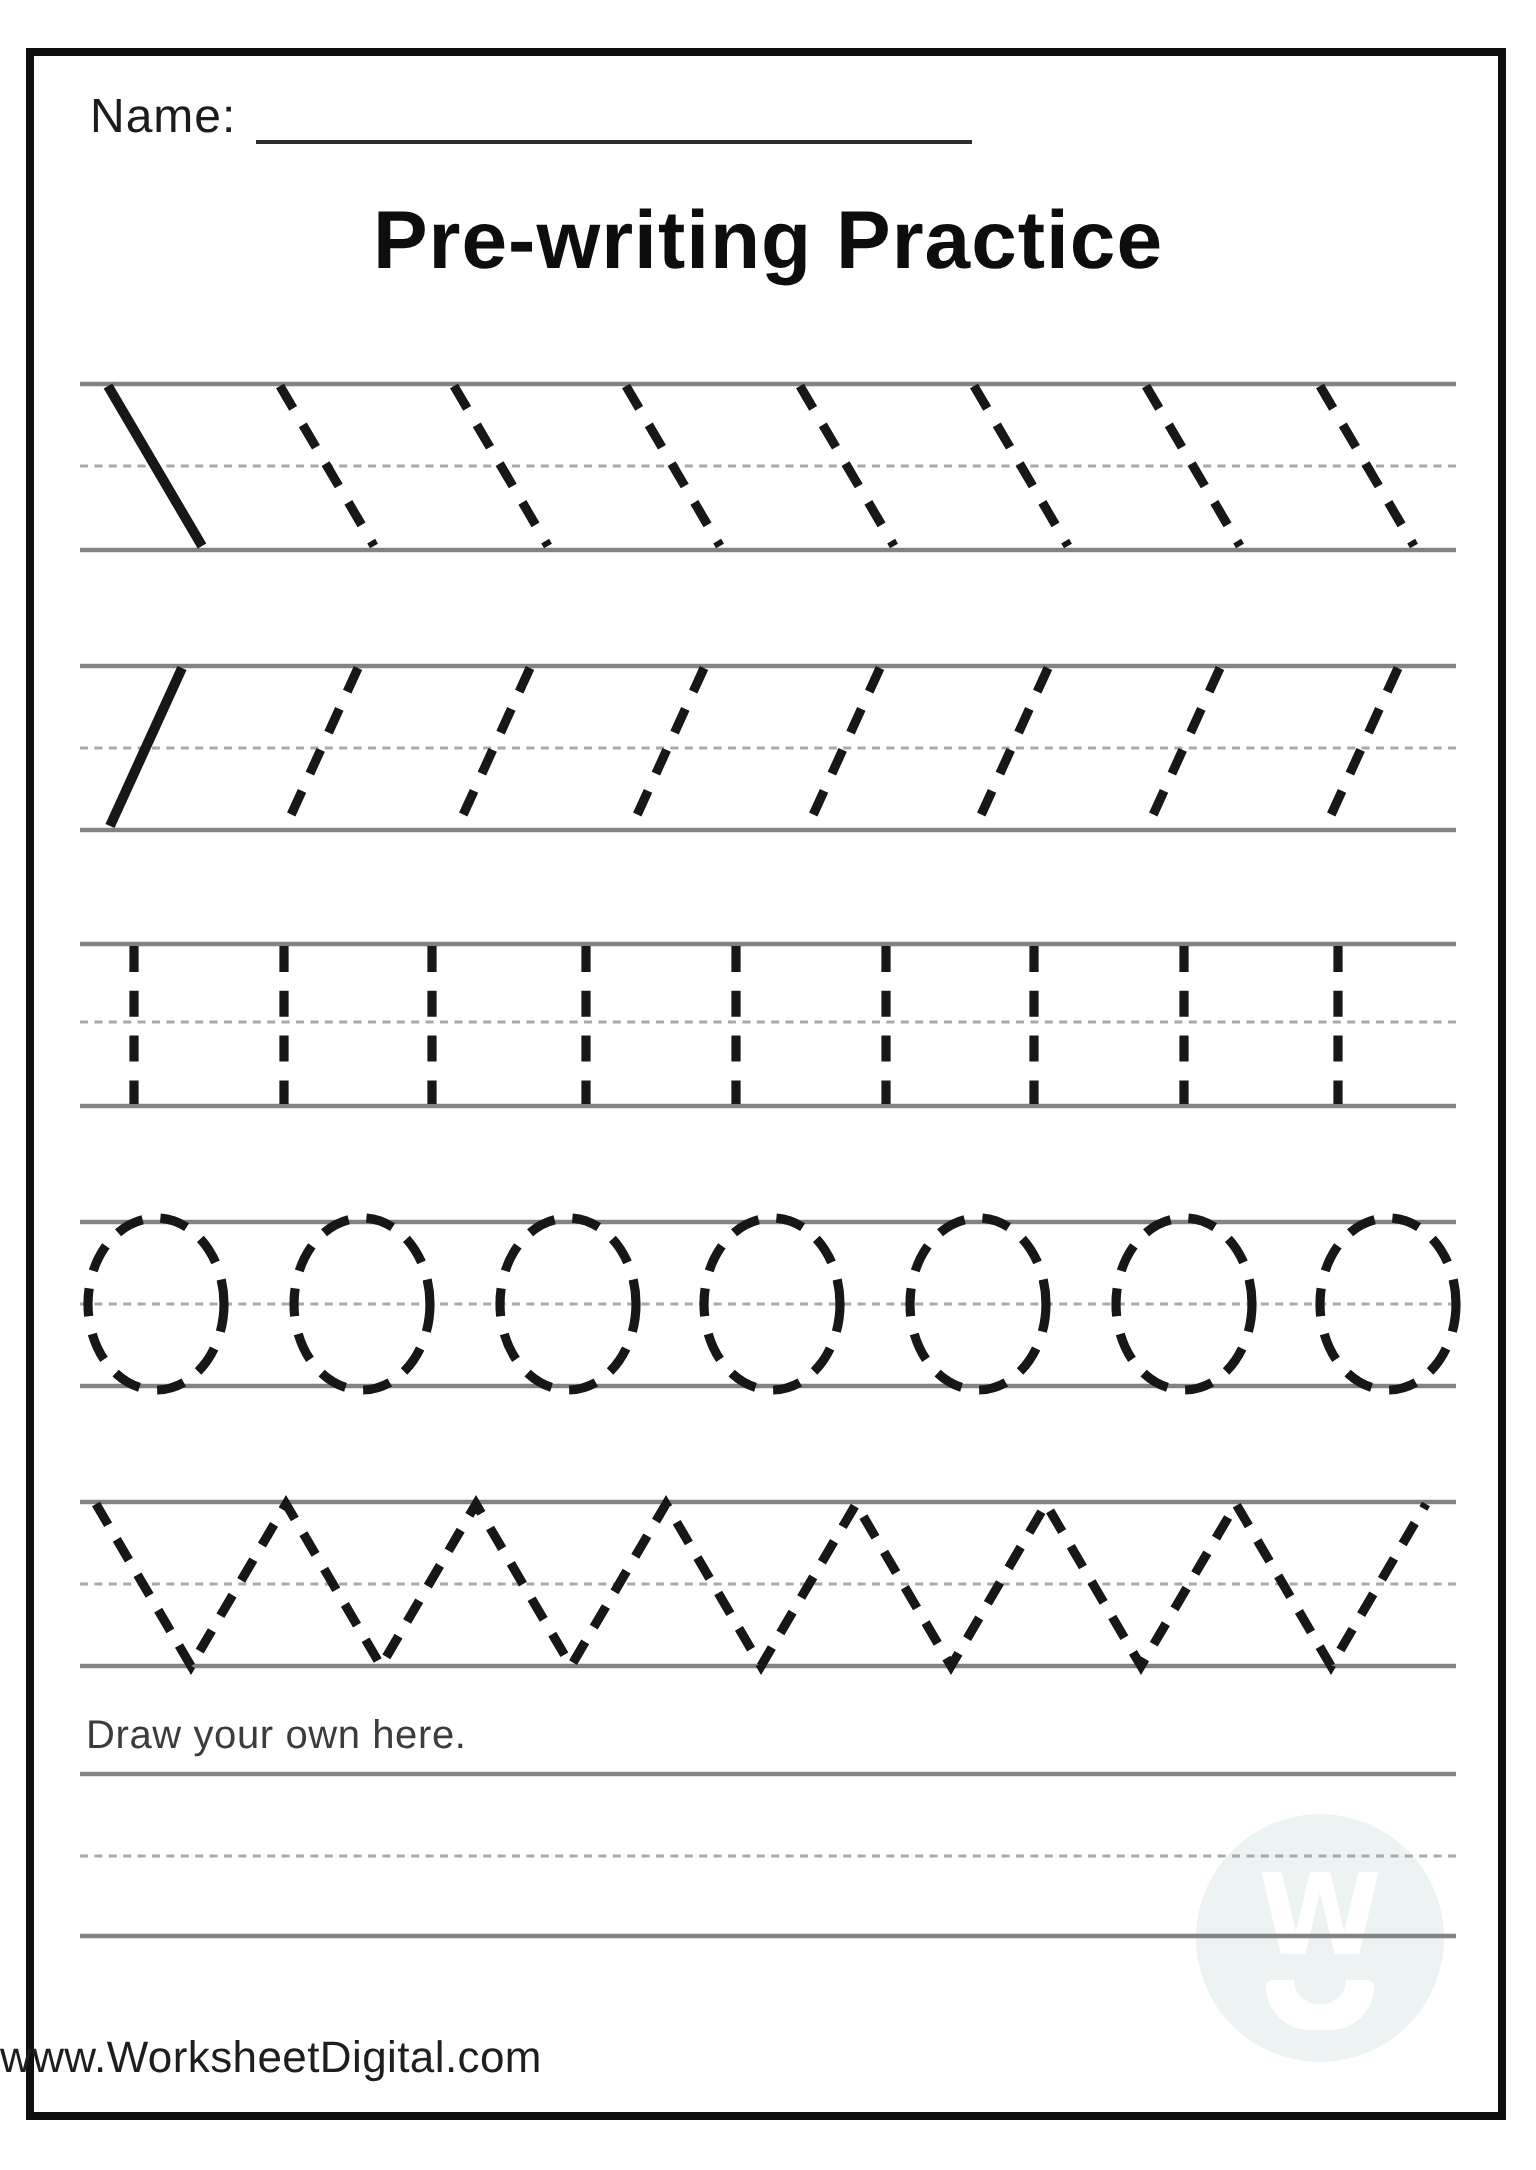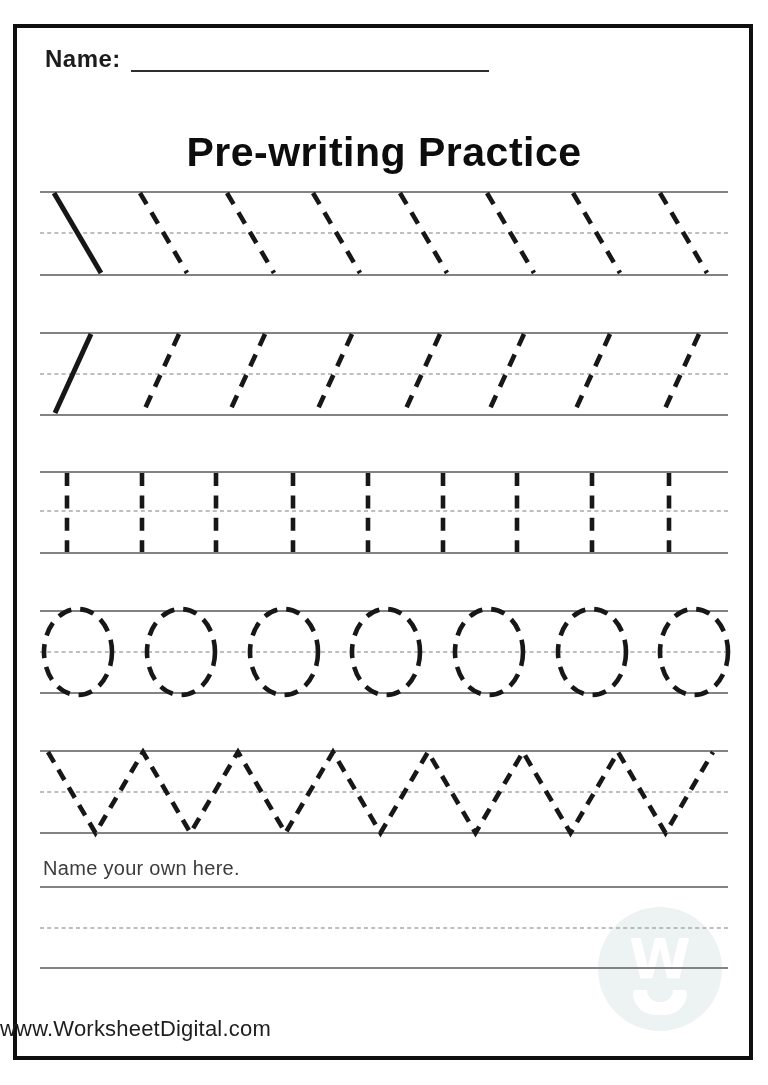--- a/index.html
+++ b/index.html
@@ -5,31 +5,31 @@
   html,body{margin:0;padding:0;}
   body{
     width:768px;height:1085px;background:#ffffff;position:relative;
     font-family:"Liberation Sans",sans-serif;overflow:hidden;
   }
   .page-border{
     position:absolute;left:13px;top:24px;right:15px;bottom:25px;
     border:4px solid #0f0f0f;background:transparent;z-index:3;pointer-events:none;
   }
   .name-row{
-    position:absolute;left:45px;top:46px;display:flex;align-items:flex-end;z-index:4;font-weight:bold;
+    position:absolute;left:45px;top:46px;display:flex;align-items:flex-end;z-index:4;
   }
   .name-label{
     font-size:24px;color:#1c1c1c;letter-spacing:0.5px;line-height:1.1;
   }
   .name-line{
     width:358px;height:22px;border-bottom:2.4px solid #2e2e2e;margin-left:10px;
   }
   .page-title{
     position:absolute;left:0;top:97px;width:100%;text-align:center;
-    font-size:41px;font-weight:bold;color:#0d0d0d;letter-spacing:0.5px;z-index:4;margin-top:32px;
+    font-size:41px;font-weight:bold;color:#0d0d0d;letter-spacing:0.5px;z-index:4;
   }
   .draw-prompt{
     position:absolute;left:43px;top:857px;font-size:20px;color:#3c3c3c;
     letter-spacing:0.3px;z-index:4;
   }
   .footer-url{
     position:absolute;left:0;top:1016px;width:100%;text-align:left;
     font-size:22px;color:#1e1e1e;letter-spacing:0.2px;z-index:4;
   }
   .watermark{
@@ -121,15 +121,15 @@
 
 <div class="page-border"></div>
 
 <div class="name-row">
   <span class="name-label">Name:</span>
   <span class="name-line"></span>
 </div>
 
 <div class="page-title">Pre-writing Practice</div>
 
-<div class="draw-prompt">Name your own here.</div>
+<div class="draw-prompt">Draw your own here.</div>
 
 <div class="footer-url">www.WorksheetDigital.com</div>
 
 </body></html>

